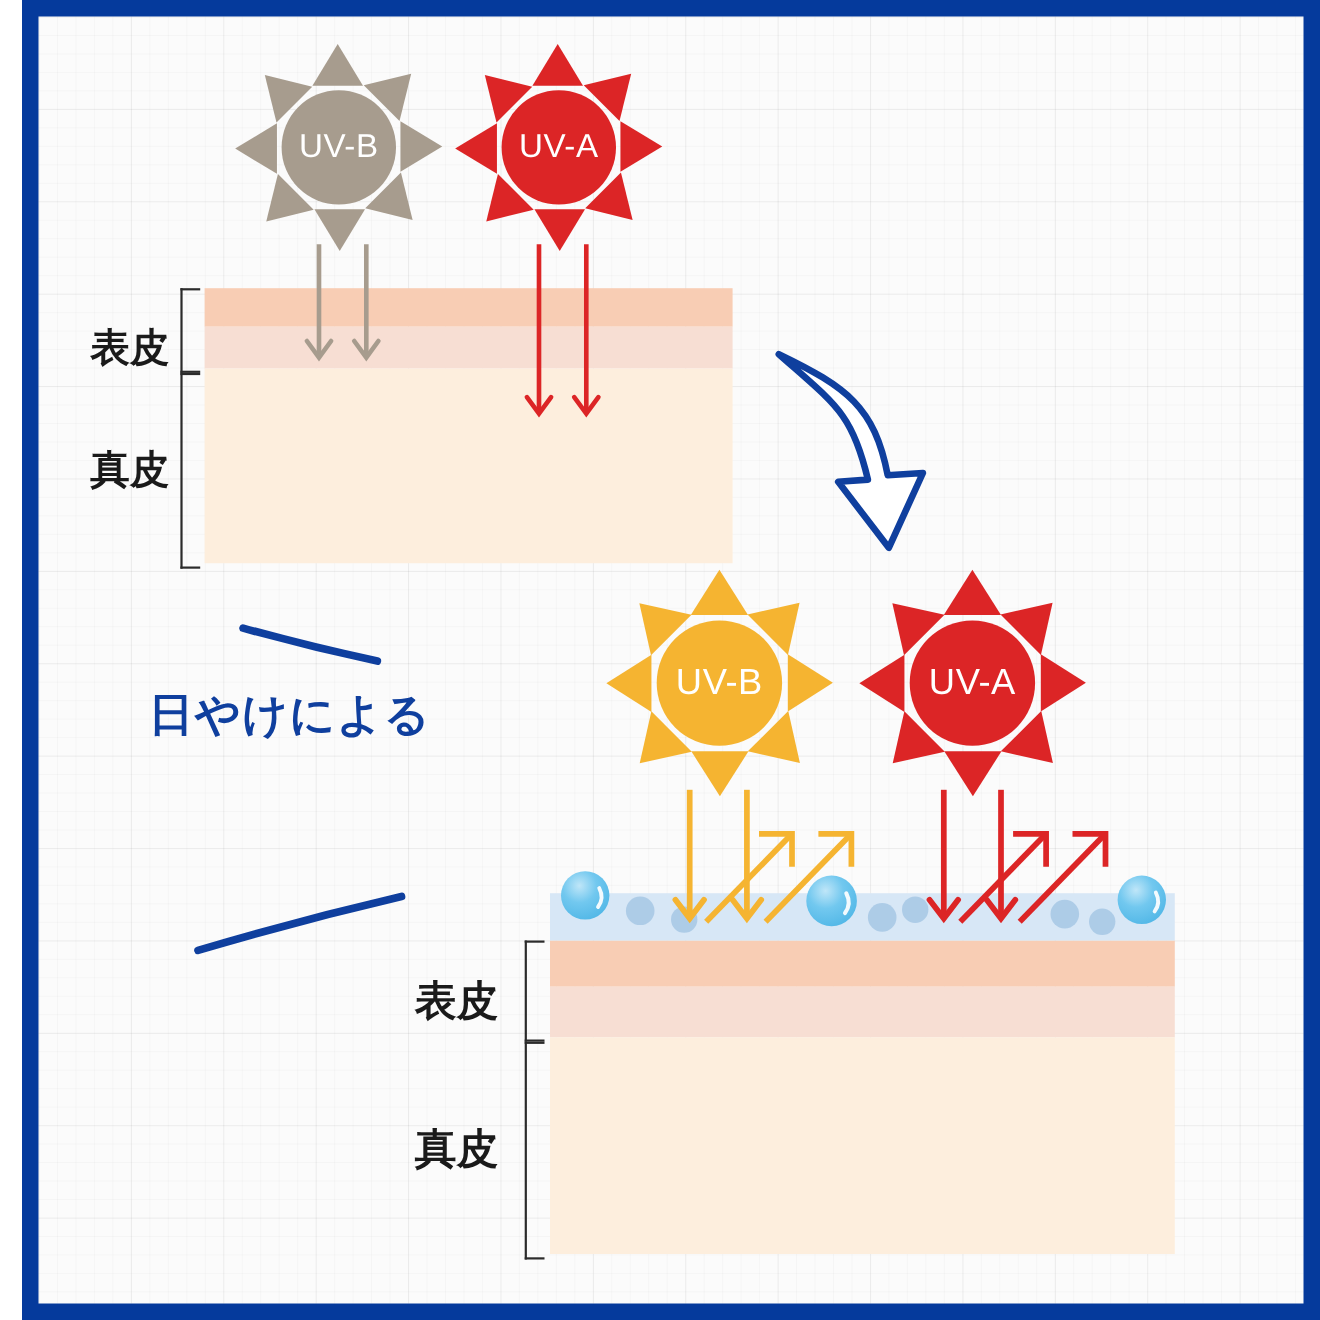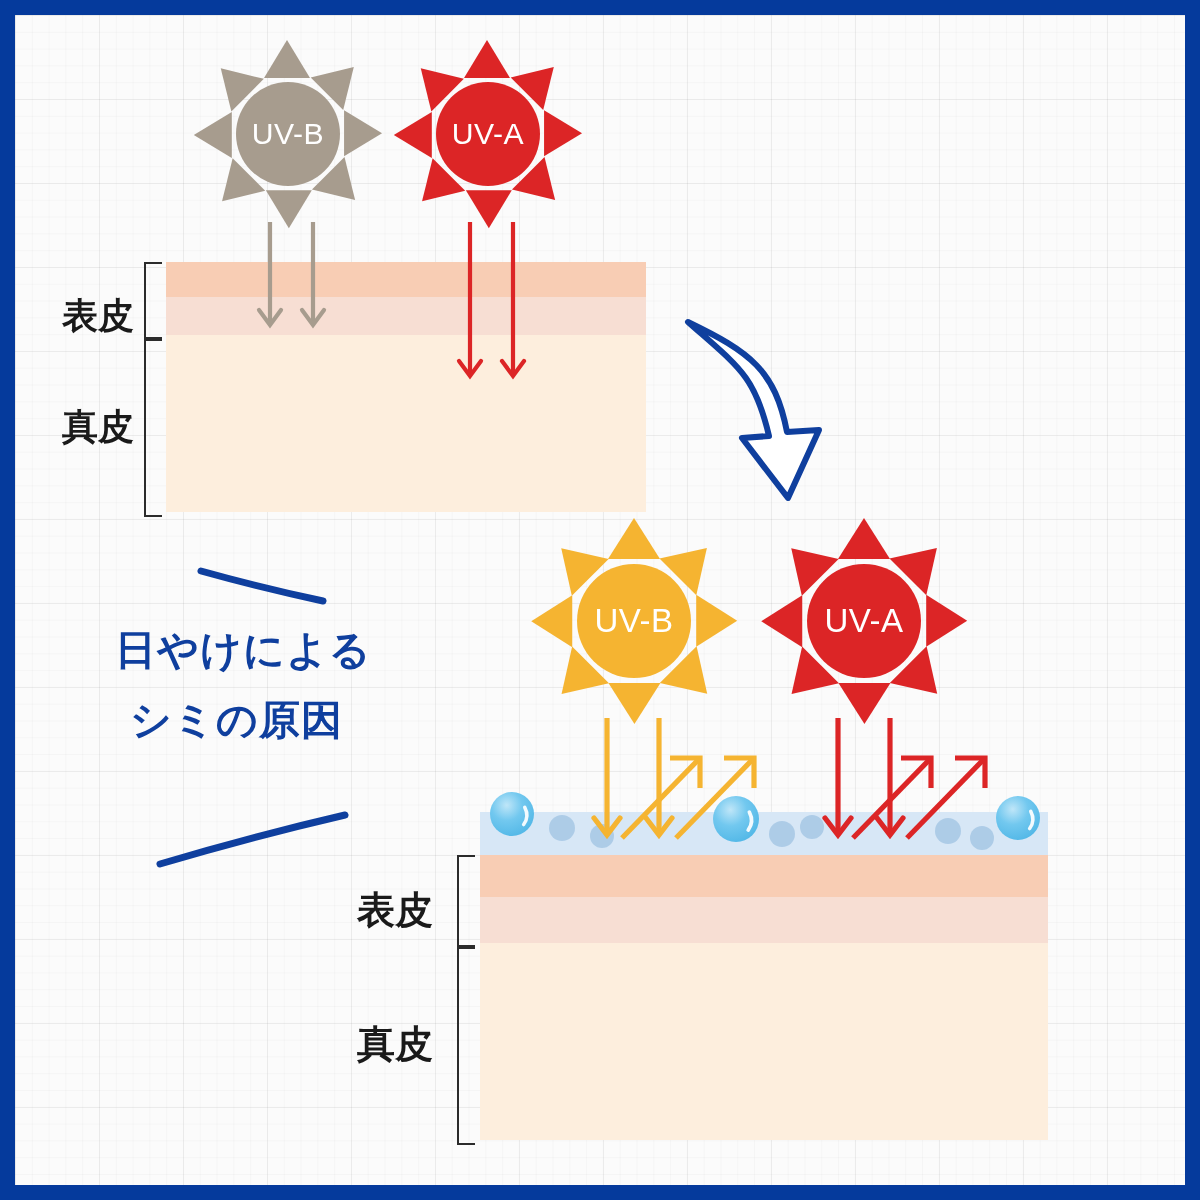--- a/index.html
+++ b/index.html
@@ -13,20 +13,21 @@
     height: 1200px;
     overflow: hidden;
     font-family: "Liberation Sans", "DejaVu Sans", sans-serif;
     background: #ffffff;
   }
   
   #frame {
     position: absolute;
     inset: 0;
     background: #053a9c;
+    margin-left: 20px;
   }
   #paper {
     position: absolute;
     left: 15px;
     top: 15px;
     right: 15px;
     bottom: 15px;
     background-color: #fbfbfb;
     background-image:
       linear-gradient(to right, rgba(0,0,0,0.045) 1px, transparent 1px),
@@ -267,21 +268,20 @@
       <div class="abs" style="left:0;top:0;right:0;bottom:0;">
         <svg id="callout-strokes" style="left:0;top:0;" width="1170" height="1170">
             <g>
               <path d="M 186 556 Q 247 573 308 586" stroke="#0f3f9e" stroke-width="7" fill="none" stroke-linecap="round"></path>
             </g>
             <g>
               <path d="M 145 849 Q 237.5 821.5 330 800" stroke="#0f3f9e" stroke-width="7" fill="none" stroke-linecap="round"></path>
             </g>
           </svg>
         <div class="hand-text" style="left:100px; top:608px; font-size:41px;">日やけによる</div>
-        <div class="hand-text" style="left:115px; top:678px; font-size:41px;">シミの原因</div>
       </div>
 
       <svg id="curved-arrow" style="left:0;top:0;" width="1170" height="1170">
           <g>
             <path d="M 673 307 C 735 337 760 355 772 417 L 804 415 L 773 483 L 727 423 L 754 421 C 740 361 725 353 673 307 Z" fill="#ffffff" stroke="#0f3f9e" stroke-width="6" stroke-linejoin="round" stroke-linecap="round"></path>
           </g>
         </svg>
 
     </div>
   </div>

